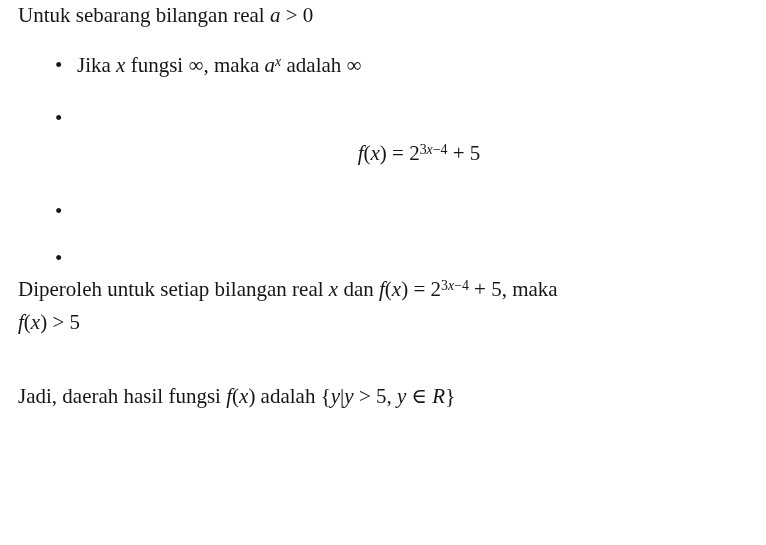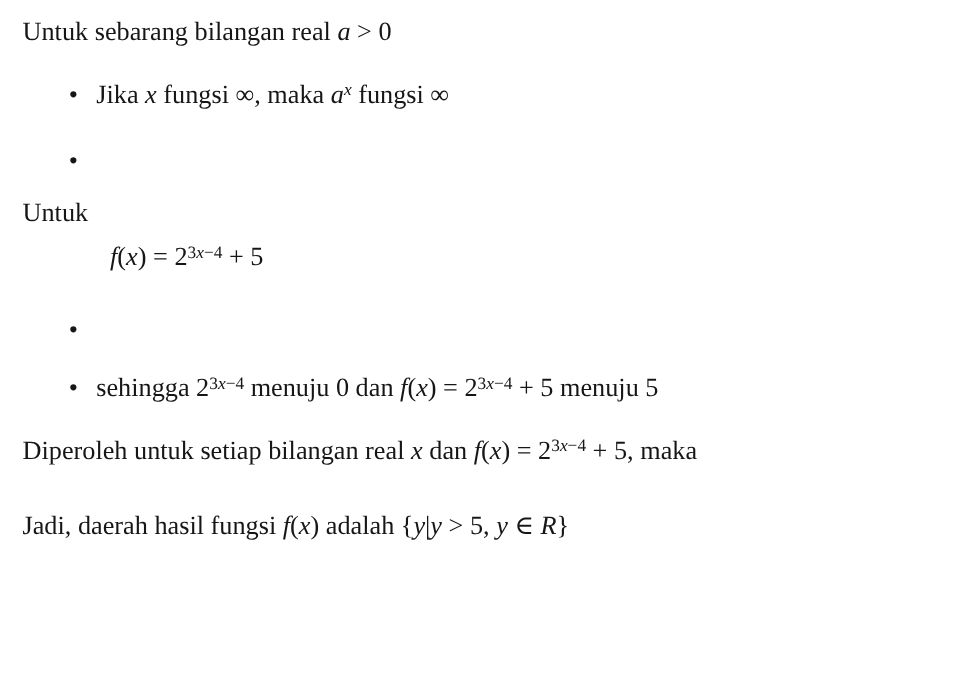--- a/index.html
+++ b/index.html
@@ -9,21 +9,21 @@
   body {
     width: 766px;
     height: 545px;
     background: #ffffff;
     color: #161616;
     font-family: "Liberation Serif", "DejaVu Serif", serif;
     font-size: 21px;
     overflow: hidden;
   }
   .doc {
-    padding: 10px 16px 0 18px;
+    padding: 0 16px 0 18px;
   }
   .line {
     line-height: 31px;
     white-space: nowrap;
   }
   .it {
     font-style: italic;
   }
   .sup {
     font-size: 0.66em;
@@ -33,78 +33,75 @@
   .bullet {
     display: flex;
     padding-left: 37px;
   }
   .dot {
     flex: 0 0 22px;
     width: 22px;
     line-height: 31px;
   }
   .equation {
-    text-align: left;
+    text-align: center;
     padding-left: 70px;
   }
   .equation .line {
     line-height: 34px;
   }
   .b0 { margin-top: 0; }
   .b1 { margin-top: 19px; }
   .b2 { margin-top: 20px; }
   .b3 { margin-top: 11px; }
   .b4 { margin-top: 2px; }
   .b5 { margin-top: 23px; }
   .b6 { margin-top: 16px; }
-  .b7 { margin-top: 17px; }
-  .b8 { margin-top: 27px; }
+  .b7 { }
+  .b8 { margin-top: 43px; }
 </style>
 </head>
 <body>
 
 <div class="doc">
 
   <div class="para b0">
     <div class="line"><span>Untuk sebarang bilangan real </span><span class="it">a</span><span> &gt; 0</span></div>
   </div>
 
   <div class="bullet b1">
     <span class="dot">•</span>
     <div class="btext">
-      <div class="line"><span>Jika </span><span class="it">x</span><span> fungsi ∞, maka </span><span class="it">a</span><span class="it sup">x</span><span> fungsi ∞</span></div>
+      <div class="line"><span>Jika </span><span class="it">x</span><span> fungsi ∞, maka </span><span class="it">a</span><span class="it sup">x</span><span> adalah ∞</span></div>
     </div>
   </div>
 
   <div class="bullet b2">
     <span class="dot">•</span>
   </div>
 
-  <div class="para b3">
-    <div class="line"><span>Untuk</span></div>
-  </div>
 
   <div class="equation b4">
     <div class="line"><span class="it">f</span><span>(</span><span class="it">x</span><span>) = 2</span><span class="sup">3</span><span class="it sup">x</span><span class="sup">−4</span><span> + 5</span></div>
   </div>
 
   <div class="bullet b5">
     <span class="dot">•</span>
     <div class="btext">
     </div>
   </div>
 
   <div class="bullet b6">
     <span class="dot">•</span>
     <div class="btext">
-      <div class="line"><span>sehingga 2</span><span class="sup">3</span><span class="it sup">x</span><span class="sup">−4</span><span> menuju 0 dan </span><span class="it">f</span><span>(</span><span class="it">x</span><span>) = 2</span><span class="sup">3</span><span class="it sup">x</span><span class="sup">−4</span><span> + 5 menuju 5</span></div>
     </div>
   </div>
 
   <div class="para b7">
     <div class="line"><span>Diperoleh untuk setiap bilangan real </span><span class="it">x</span><span> dan </span><span class="it">f</span><span>(</span><span class="it">x</span><span>) = 2</span><span class="sup">3</span><span class="it sup">x</span><span class="sup">−4</span><span> + 5, maka</span></div>
+    <div class="line"><span class="it">f</span><span>(</span><span class="it">x</span><span>) &gt; 5</span></div>
   </div>
 
   <div class="para b8">
     <div class="line"><span>Jadi, daerah hasil fungsi </span><span class="it">f</span><span>(</span><span class="it">x</span><span>) adalah {</span><span class="it">y</span><span>|</span><span class="it">y</span><span> &gt; 5, </span><span class="it">y</span><span> ∈ </span><span class="it">R</span><span>}</span></div>
   </div>
 
 </div>
 
 </body></html>

